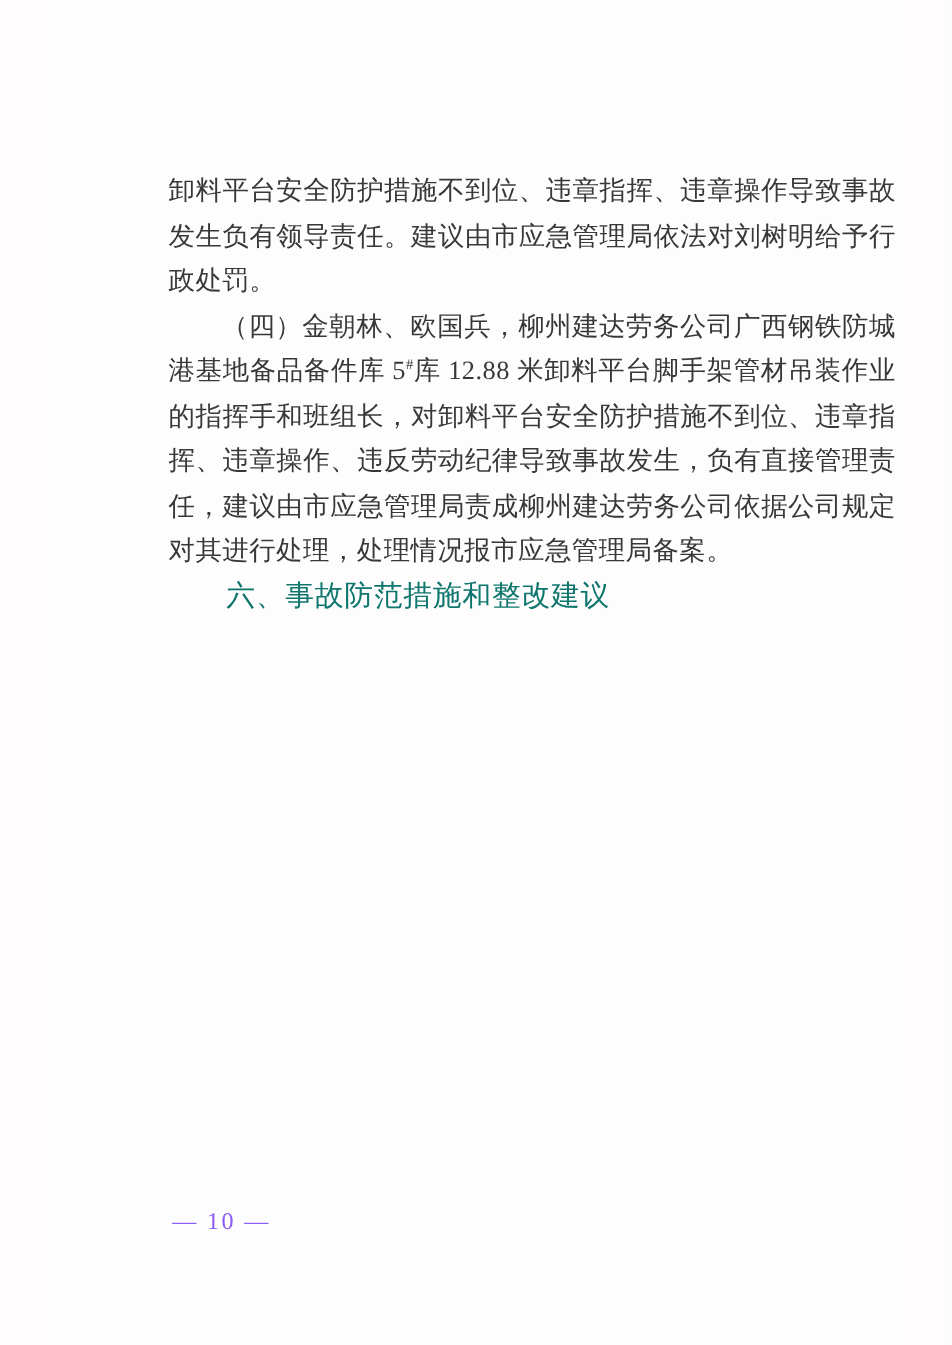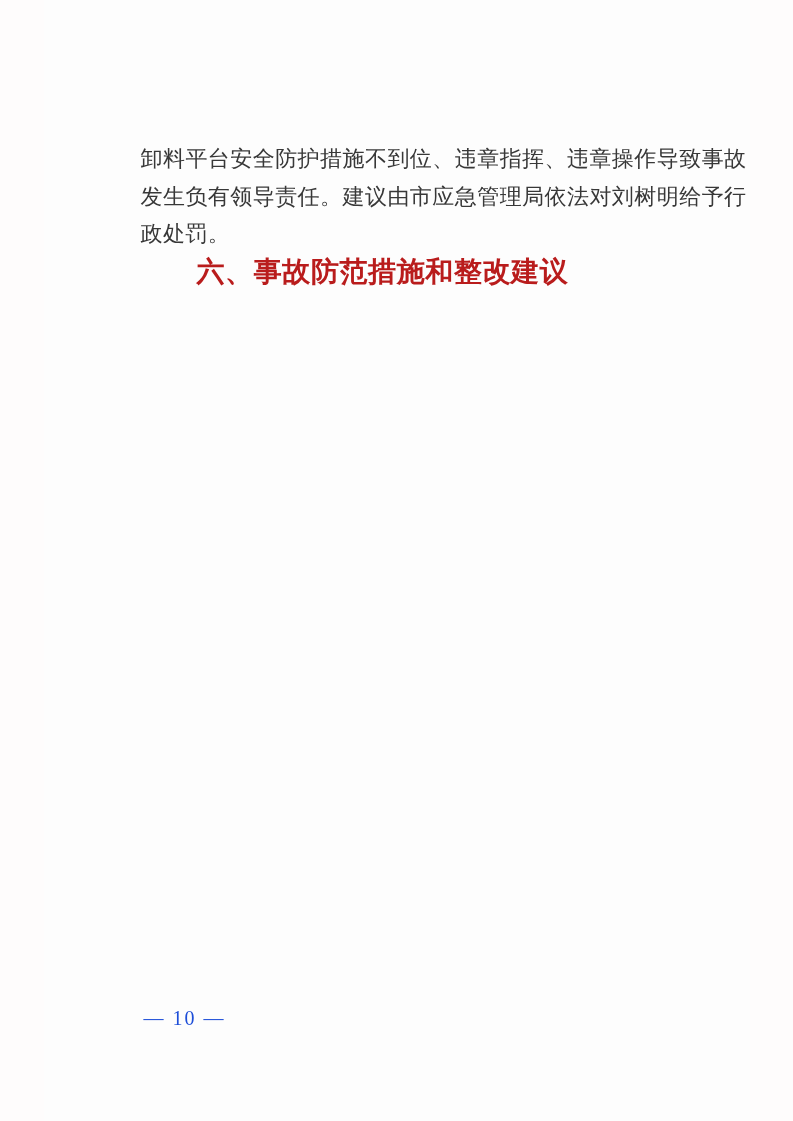--- a/index.html
+++ b/index.html
@@ -31,55 +31,56 @@
     letter-spacing: 0.4px;
     text-align: justify;
     text-justify: inter-ideograph;
     color: #383838;
   }
   .para.indent {
     text-indent: 2em;
   }
   .section-heading {
     margin: 0;
-    font-size: 28px;
+    font-size: 24px;
     line-height: 37.5px;
     letter-spacing: 0.6px;
     text-indent: 2em;
     font-family: "Liberation Sans", "DejaVu Sans", sans-serif;
-    font-weight: bold;
-    color: #b91c1c;
+    font-weight: normal;
+    color: #0f766e;
   }
   .para sup {
     font-size: 12px;
     line-height: 0;
     vertical-align: super;
   }
   .page-footer {
     position: absolute;
     left: 100px;
     top: 1004px;
     font-size: 20px;
     line-height: 28px;
     letter-spacing: 2px;
-    color: #1d4ed8;
+    color: #8b5cf6;
     font-family: "Liberation Serif", "DejaVu Serif", serif;
     text-align: center;
   }
 </style>
 </head>
 <body>
 
 <div class="page">
 
   <main class="doc-body">
 
     <p class="para"><span>卸料平台安全防护措施不到位、违章指挥、违章操作导致事故发生负有领导责任。建议由市应急管理局依法对刘树明给予行政处罚。</span></p>
 
 
+    <p class="para indent"><span>（四）金朝林、欧国兵，柳州建达劳务公司广西钢铁防城港基地备品备件库 5</span><sup>#</sup><span>库 12.88 米卸料平台脚手架管材吊装作业的指挥手和班组长，对卸料平台安全防护措施不到位、违章指挥、违章操作、违反劳动纪律导致事故发生，负有直接管理责任，建议由市应急管理局责成柳州建达劳务公司依据公司规定对其进行处理，处理情况报市应急管理局备案。</span></p>
 
 
     <h2 class="section-heading">六、事故防范措施和整改建议</h2>
 
 
   </main>
 
   <footer class="page-footer">
     <span>— 10 —</span>
   </footer>

